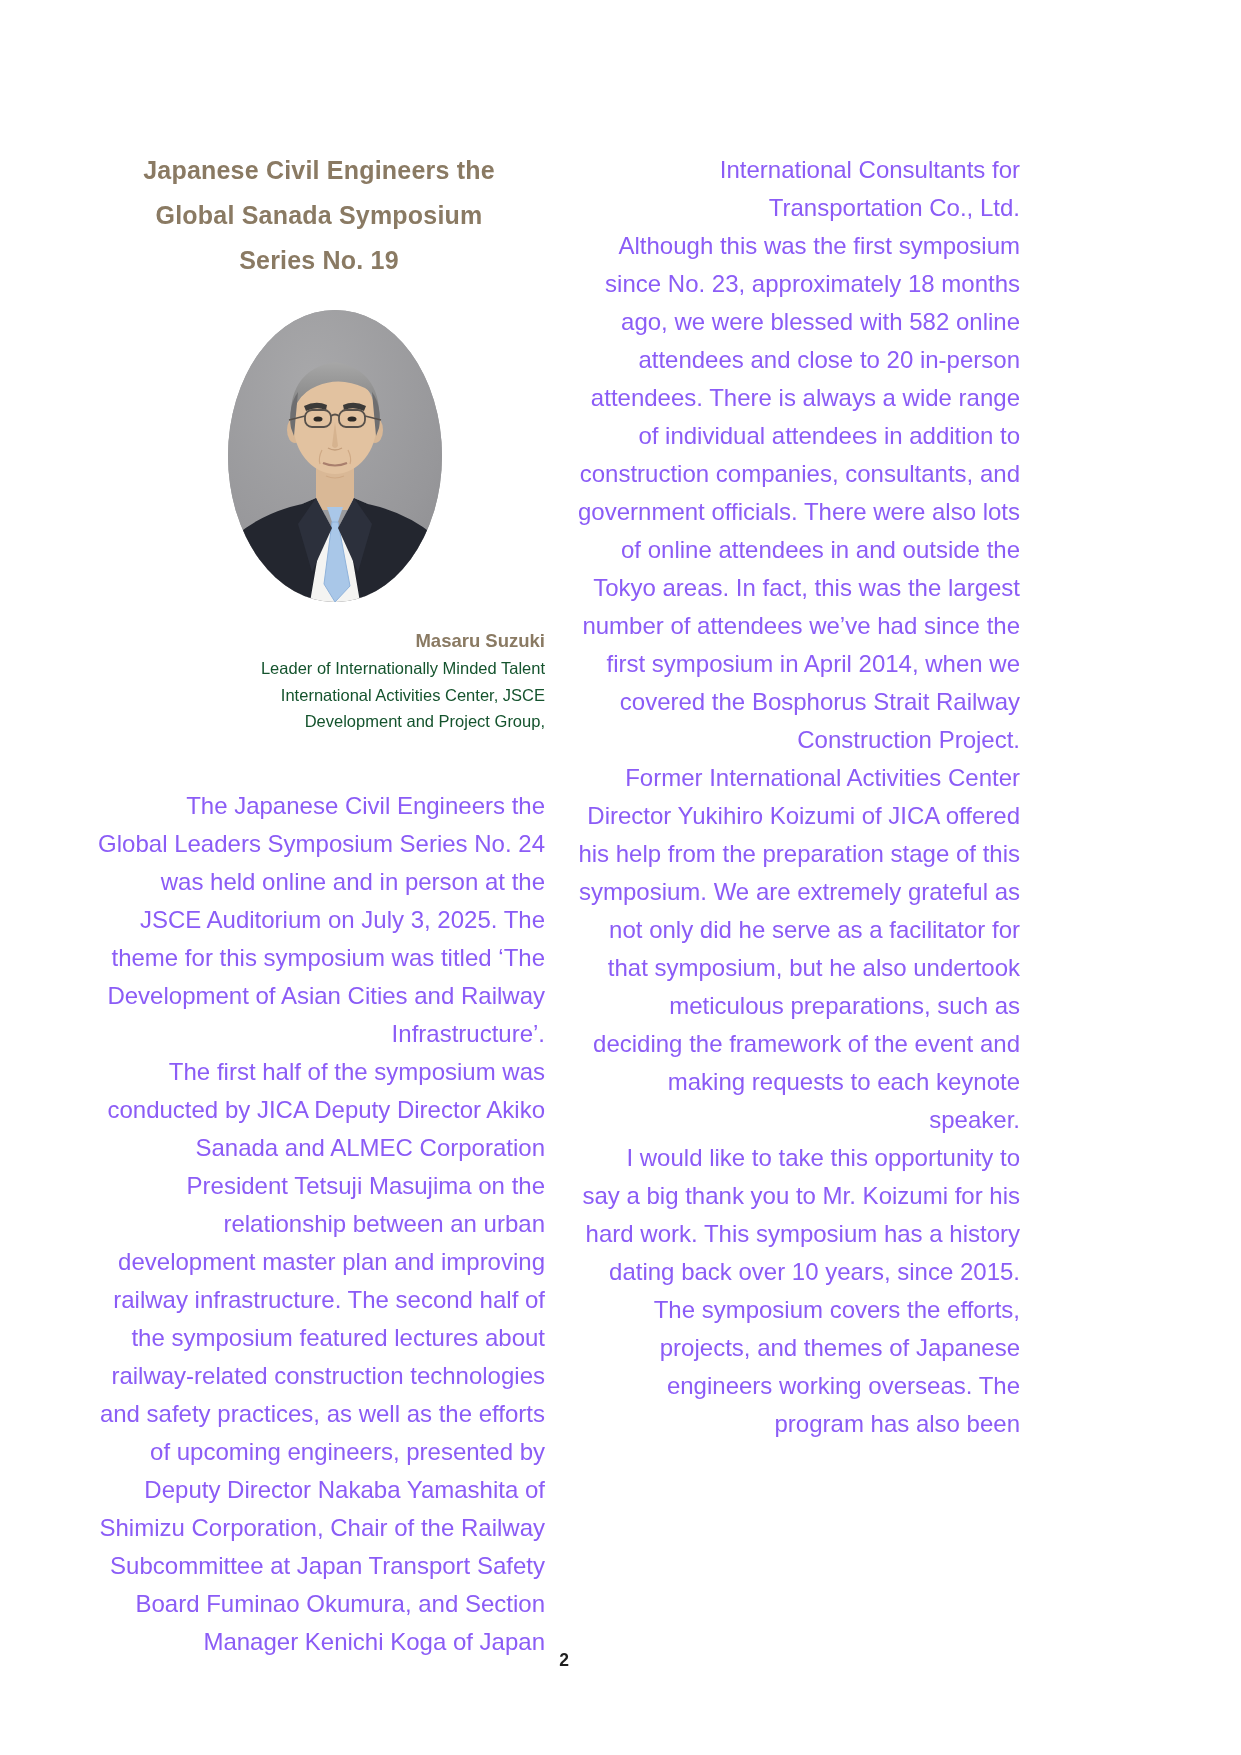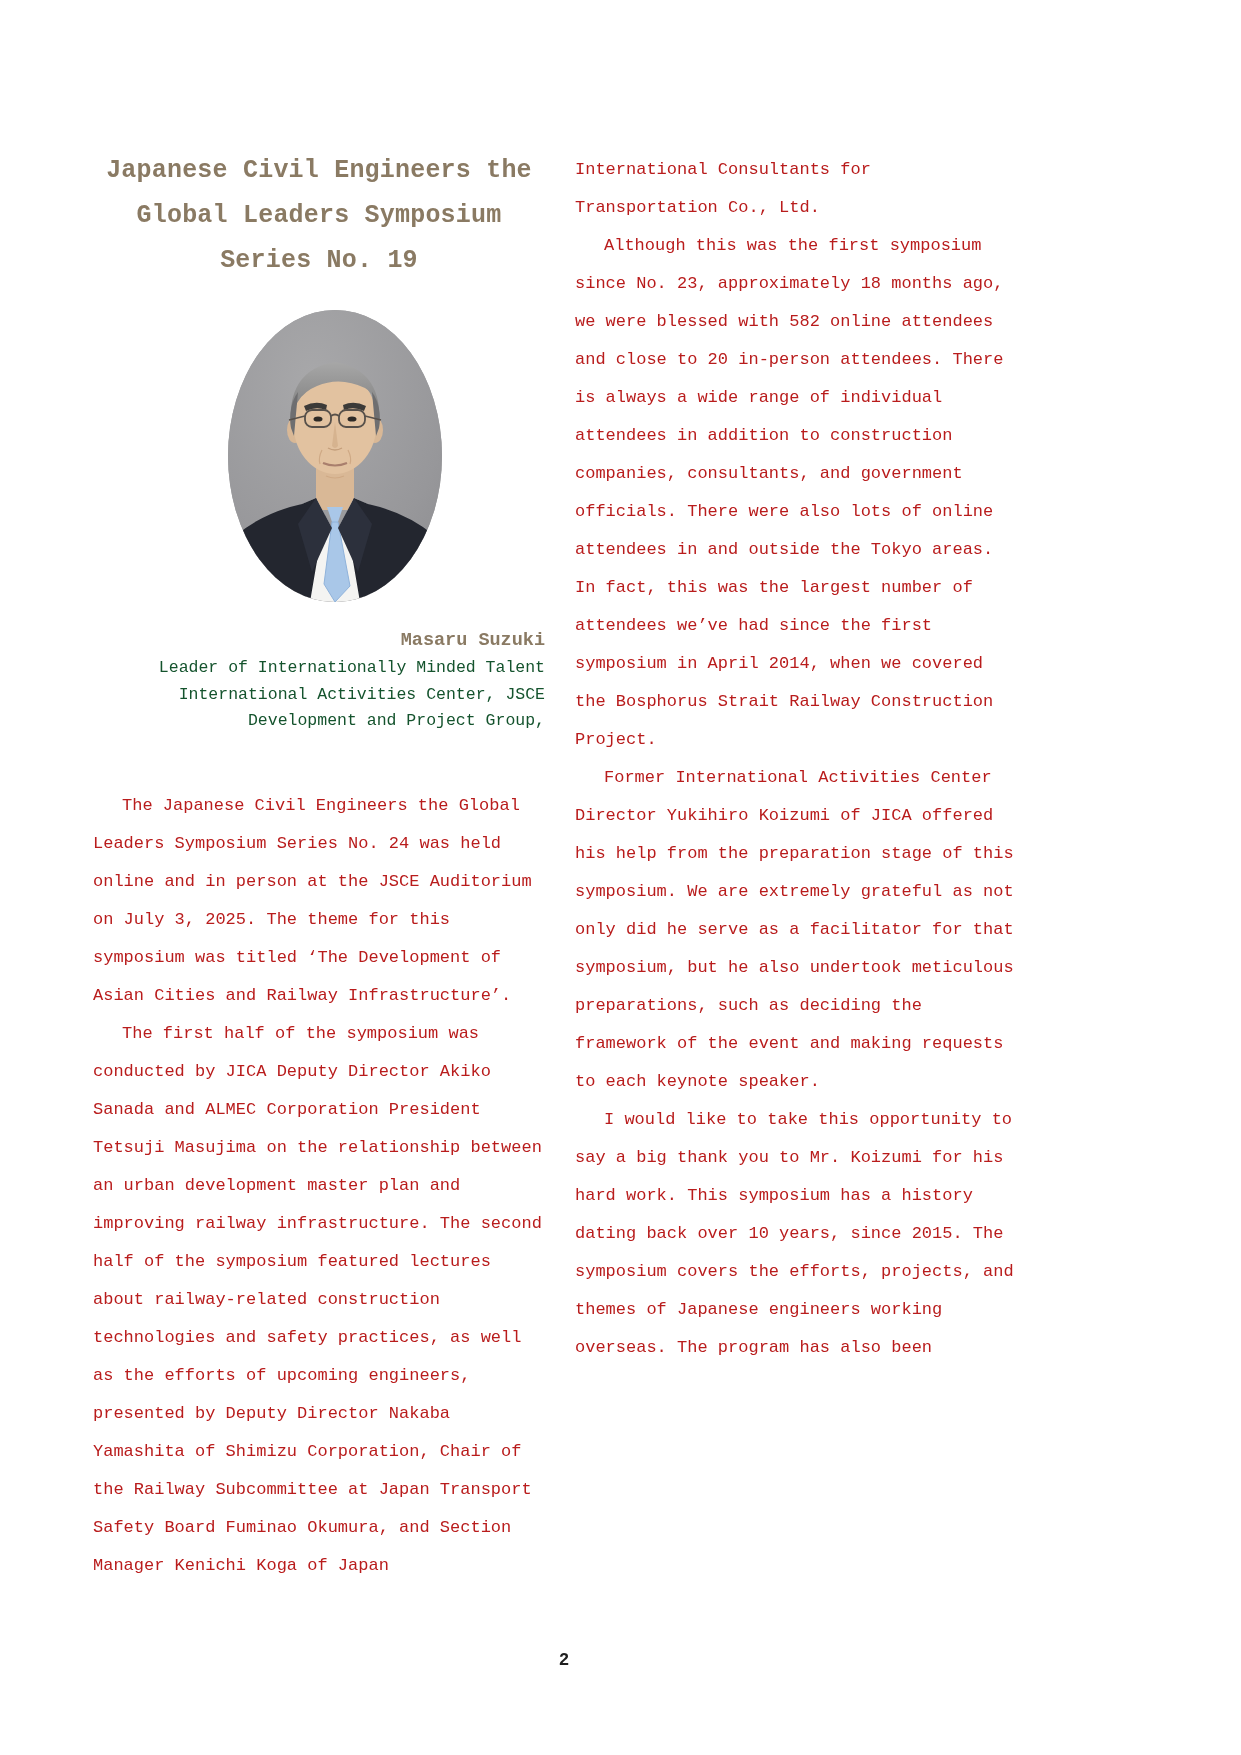--- a/index.html
+++ b/index.html
@@ -2,21 +2,21 @@
 <html><head>
 <meta charset="utf-8">
 <style>
   html, body { margin: 0; padding: 0; background: #ffffff; }
   .page {
     position: relative;
     width: 1241px;
     height: 1755px;
     background: #ffffff;
     overflow: hidden;
-    font-family: Liberation Mono, monospace;
+    font-family: Liberation Sans, sans-serif;
   }
   .columns {
     display: flex;
     padding: 148px 0 0 93px;
     gap: 30px;
   }
   .col-left  { width: 452px; }
   .col-right { width: 445px; padding-top: 3px; }
 
   .title { text-align: center; }
@@ -47,24 +47,24 @@
     line-height: 29px;
   }
   .caption-line {
     font-size: 16.5px;
     color: #14532d;
     line-height: 26.5px;
   }
 
   p.body {
     margin: 0;
-    font-size: 17px;
+    font-size: 24px;
     line-height: 38px;
-    color: #b91c1c;
-    text-align: left;
+    color: #8b5cf6;
+    text-align: right;
   }
   p.body.indent { text-indent: 29px; }
   .col-left p.body.first { margin-top: 52px; }
 
   .page-number {
     position: absolute;
     top: 1650px;
     left: 93px;
     width: 942px;
     text-align: center;
@@ -75,21 +75,21 @@
 </style>
 </head>
 <body>
 
 <div class="page">
   <div class="columns">
 
     <div class="col-left">
       <div class="title">
         <div class="title-line">Japanese Civil Engineers the</div>
-        <div class="title-line">Global Leaders Symposium</div>
+        <div class="title-line">Global Sanada Symposium</div>
         <div class="title-line">Series No. 19</div>
       </div>
 
       <div class="photo-wrap">
         <svg viewBox="0 0 214 292" preserveAspectRatio="none">
           <defs>
             <radialGradient id="bgGrad" cx="40%" cy="25%" r="90%">
               <stop offset="0%" stop-color="#a8a8aa"></stop>
               <stop offset="70%" stop-color="#97979a"></stop>
               <stop offset="100%" stop-color="#8d8d90"></stop>

